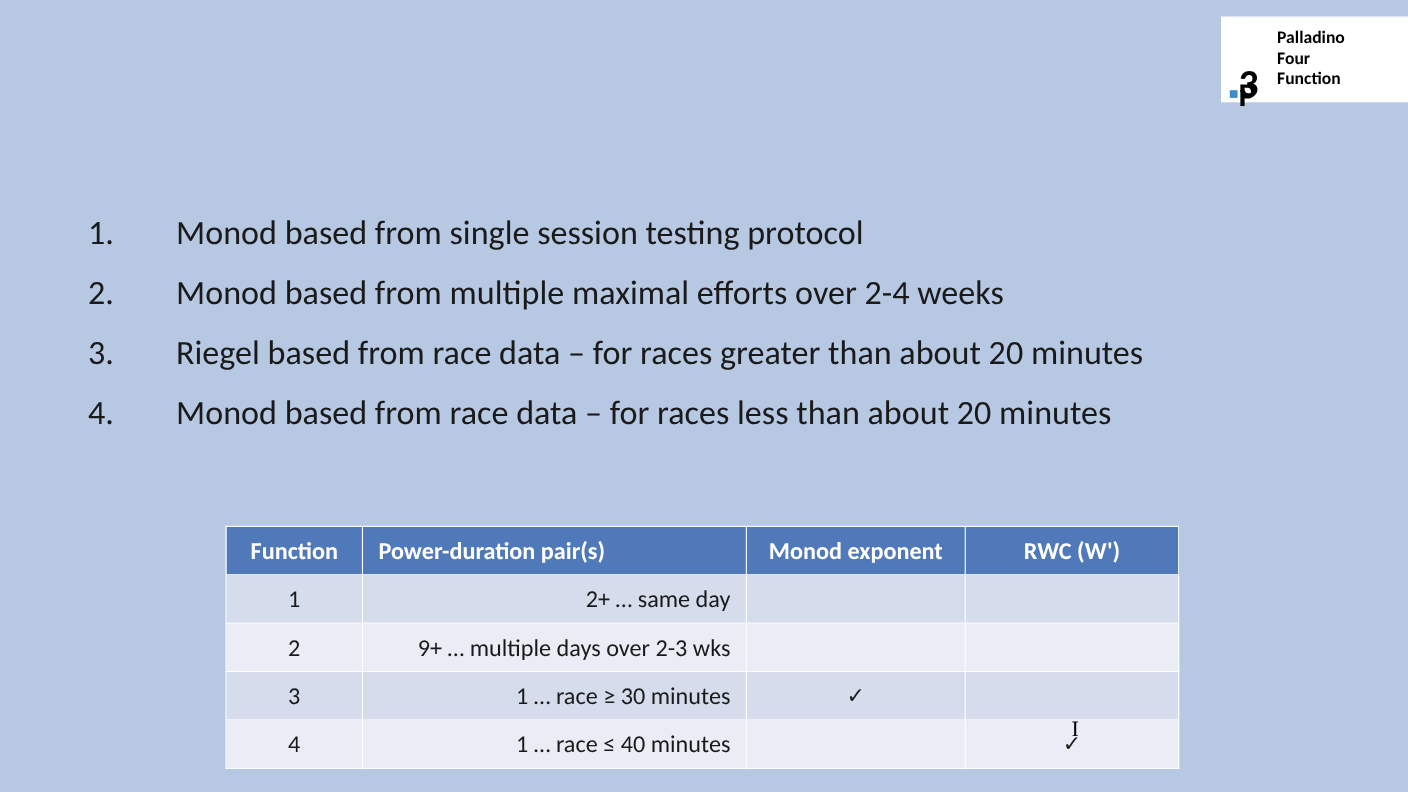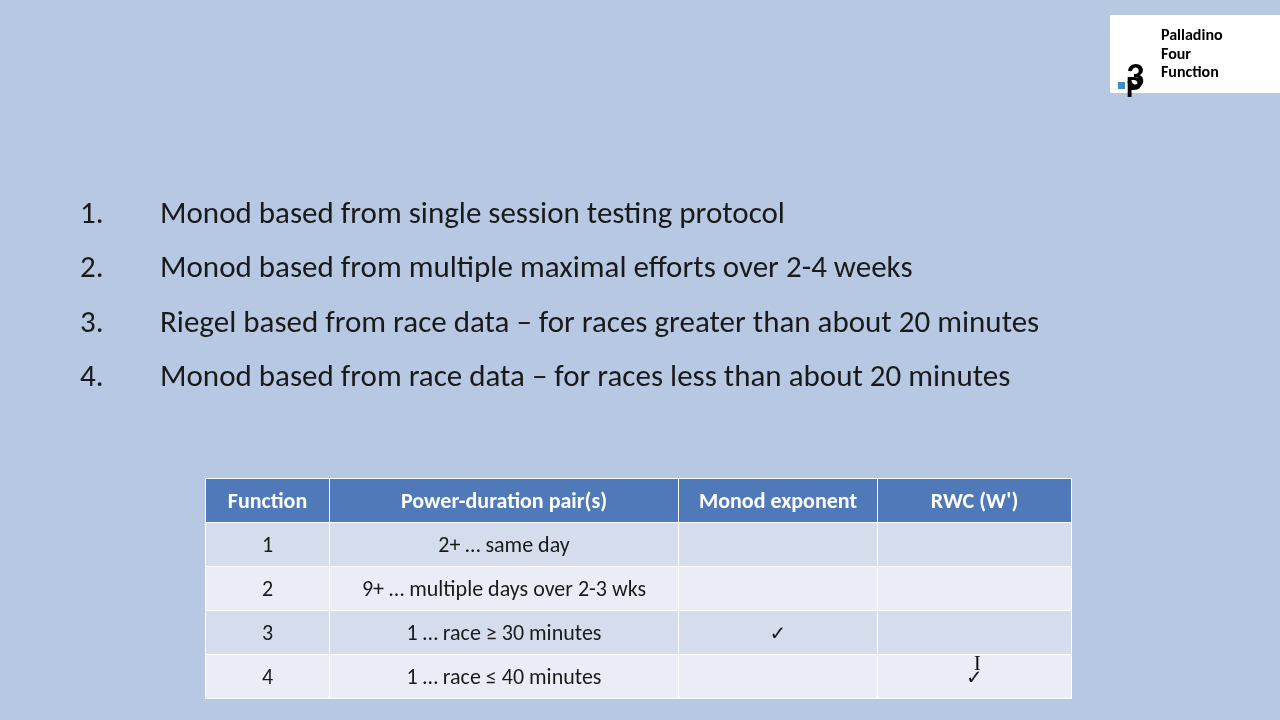--- a/index.html
+++ b/index.html
@@ -95,21 +95,21 @@
     text-align: center;
     border: 1px solid #fff;
   }
   table.spc td {
     padding: 8px 14px;
     border: 1px solid #fff;
     background: #d5dceb;
   }
   table.spc tr.odd td { background: #eaedf5; }
   table.spc td.fn { text-align: center; width: 95px; }
-  table.spc td.pd { width: 320px; text-align: center;}
+  table.spc td.pd { width: 320px; text-align: right;}
   table.spc td.re { width: 170px; text-align: center;}
   table.spc td.rwc { width: 165px; text-align: center;}
   .check { font-size: 20px; }
   .cursor {
     position: absolute;
     font-family: serif;
     font-size: 20px;
     color: #000;
   }
 </style>
@@ -148,21 +148,21 @@
     <div class="li">
       <div class="num">4.</div>
       <div class="txt">Monod based from race data – for races less than about 20 minutes</div>
     </div>
   </div>
 
   <table class="spc">
     <thead>
       <tr>
         <th>Function</th>
-        <th style="text-align:center">Power-duration pair(s)</th>
+        <th style="text-align:left">Power-duration pair(s)</th>
         <th>Monod exponent</th>
         <th>RWC (W')</th>
       </tr>
     </thead>
     <tbody>
       <tr>
         <td class="fn">1</td>
         <td class="pd">2+ … same day</td>
         <td class="re"></td>
         <td class="rwc"></td>

